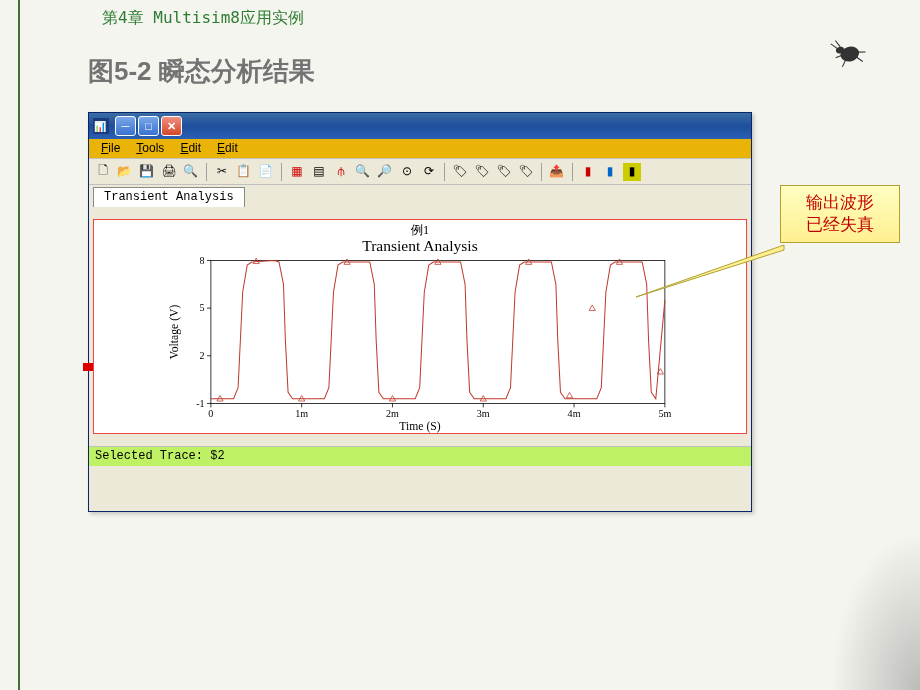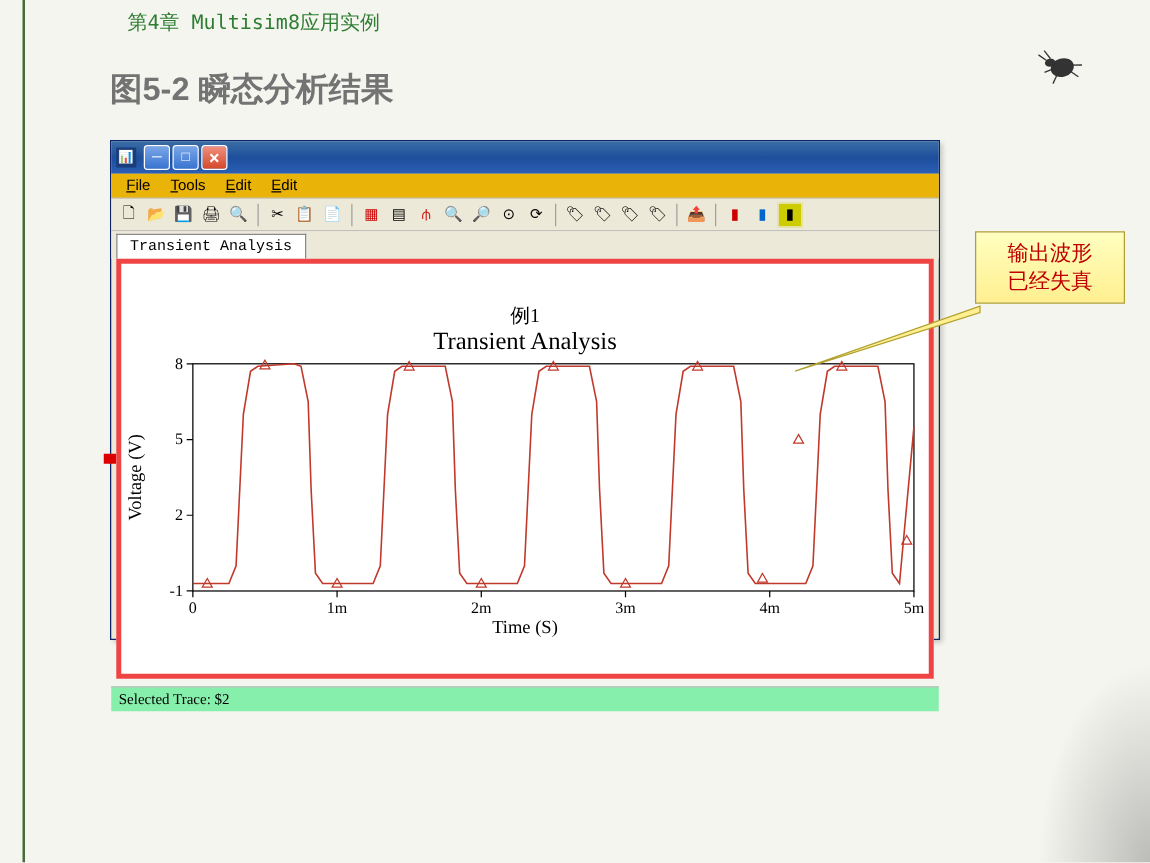--- a/index.html
+++ b/index.html
@@ -156,32 +156,32 @@
       font-size: 12px;
       font-family: "Courier New", monospace;
       background: #fff;
       border: 1px solid #888;
       border-bottom: none;
       cursor: pointer;
     }
     .plot-area {
       flex: 1;
       background: #fff;
-      margin: 0 4px;
-      border: 4px solid #ef4444;
+      margin: 12px 4px;
+      border: 1px solid #ef4444;
       position: relative;
-      height: 336px;
+      height: 215px;
     }
     .statusbar {
       height: 20px;
-      background: #86efac;
+      background: #bef264;
       border-top: 1px solid #c0c0c0;
       padding: 2px 6px;
       font-size: 12px;
-      font-family: Liberation Serif, serif;
+      font-family: Liberation Mono, monospace;
       margin-top: 6px;
     }
     .callout {
       position: absolute;
       top: 185px;
       left: 780px;
       width: 120px;
       height: 58px;
       background: linear-gradient(to bottom, #ffffc0, #ffef90);
       border: 1px solid #b0a030;

